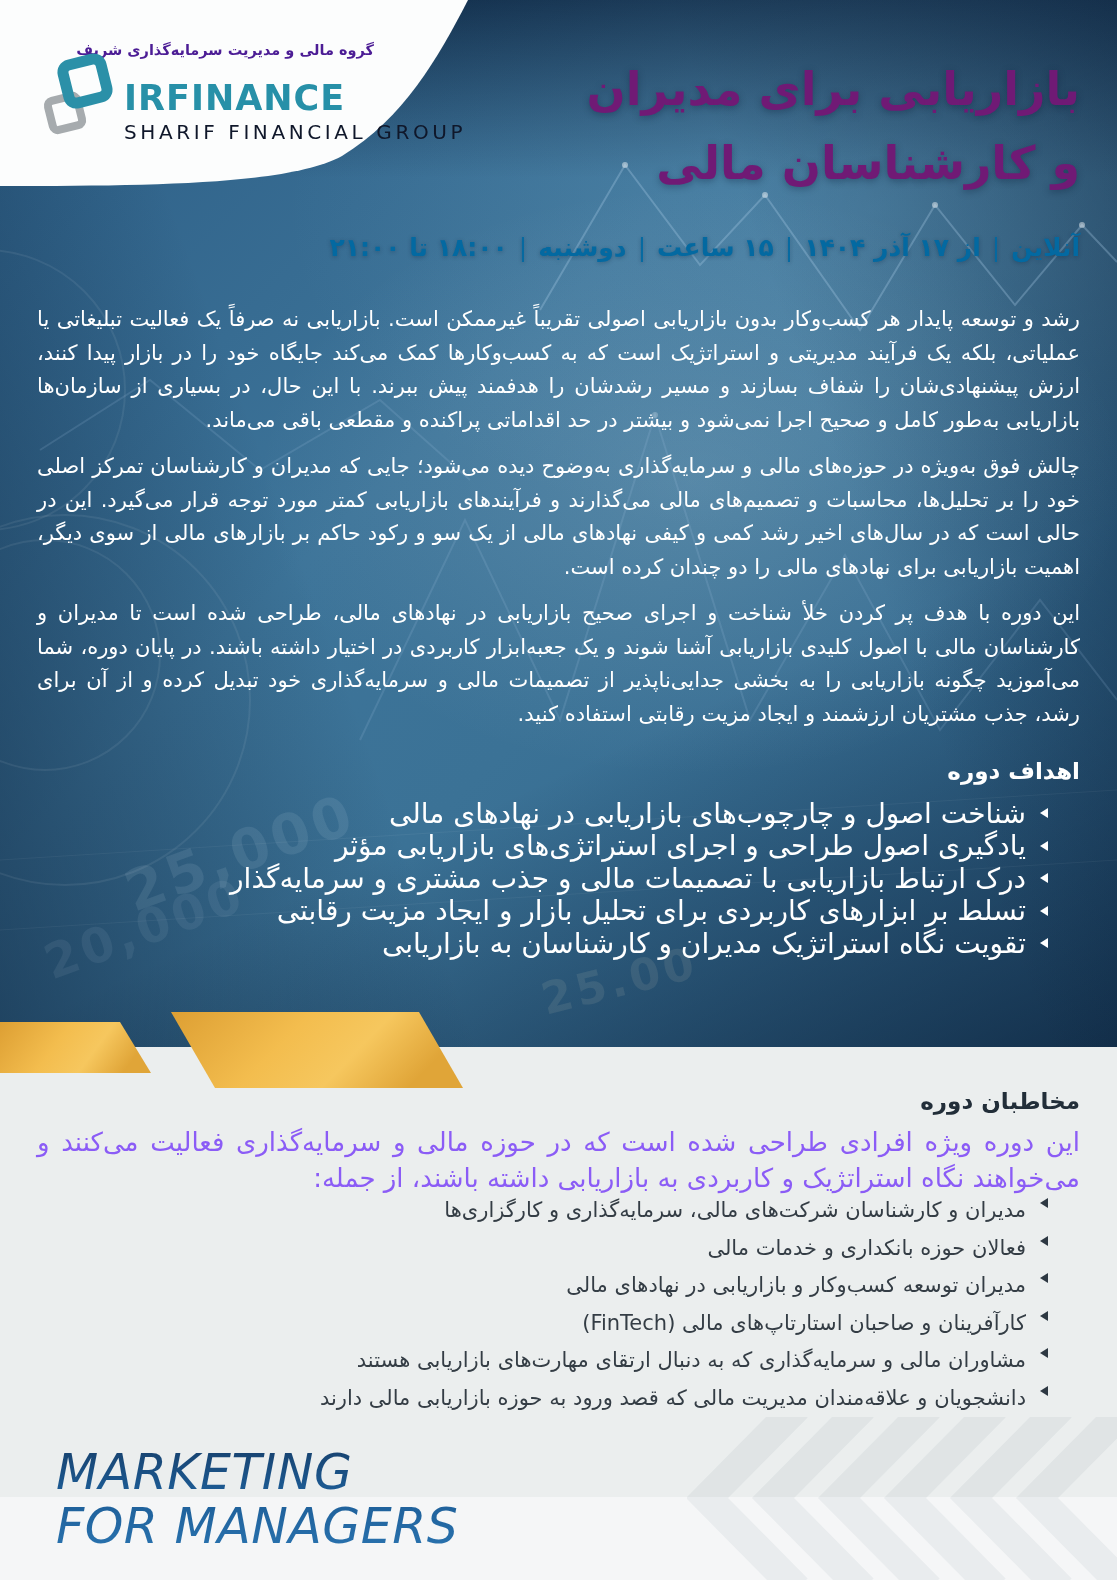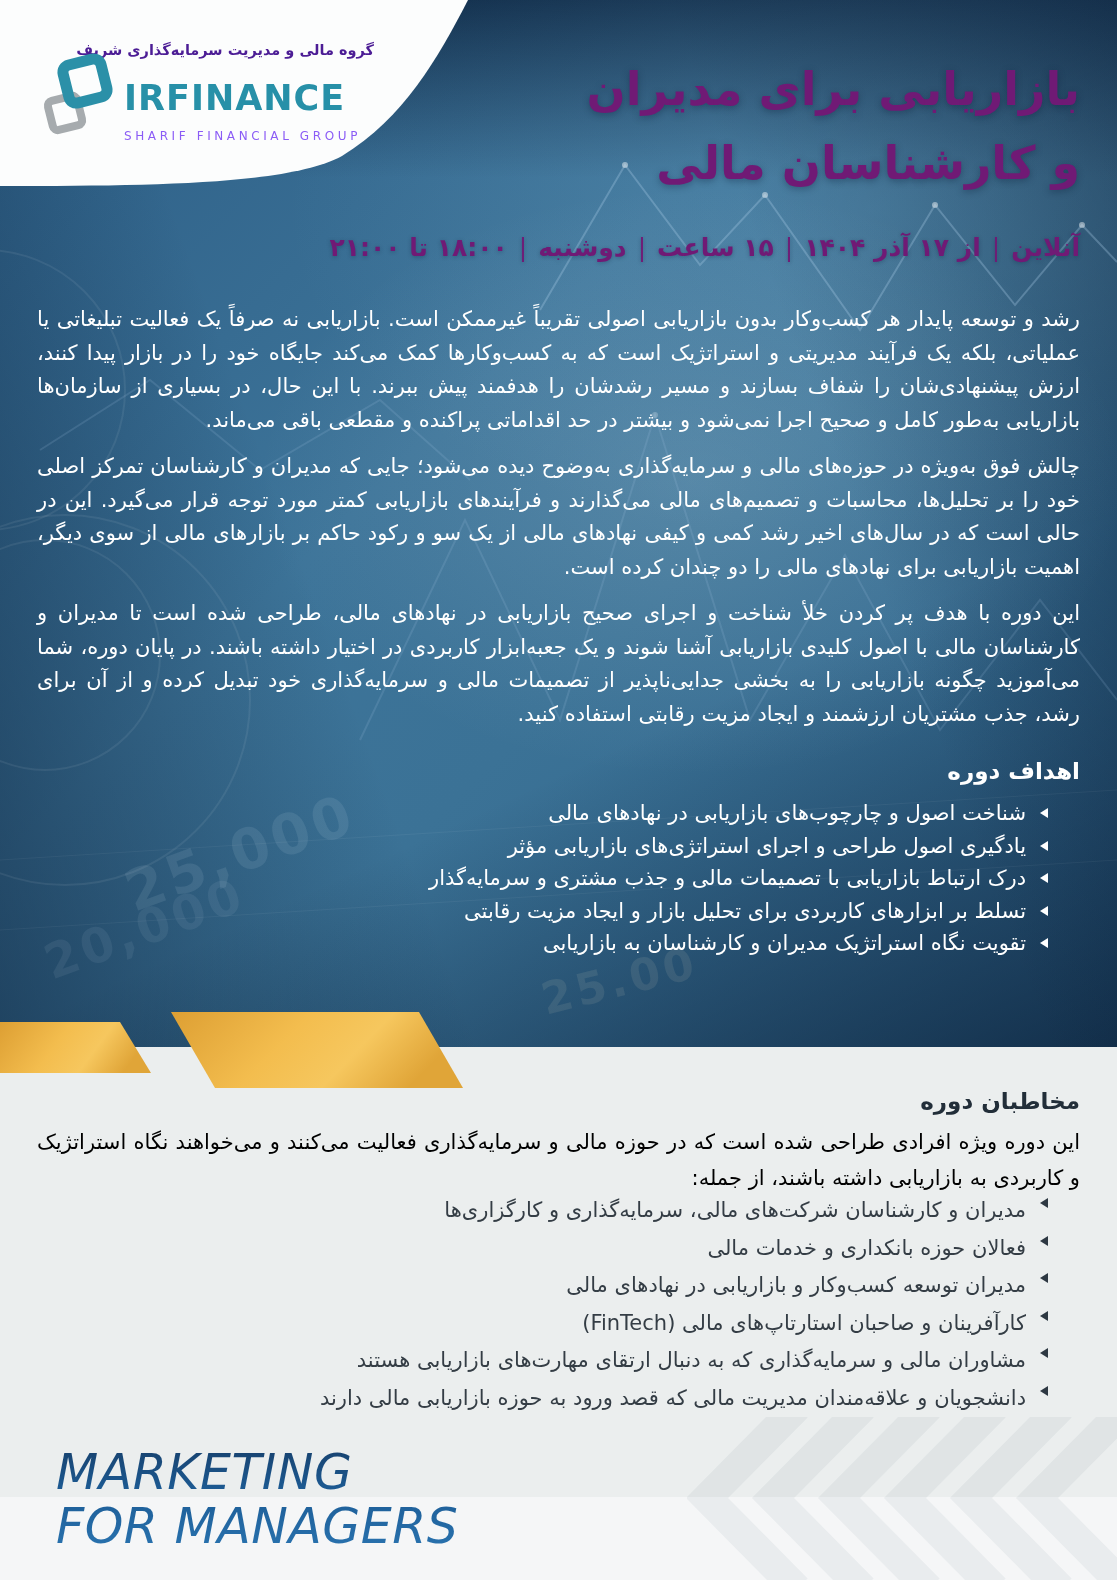--- a/index.html
+++ b/index.html
@@ -25,44 +25,44 @@
   .wm{position:absolute;font-weight:bold;color:rgba(220,235,245,0.10);font-size:56px;letter-spacing:4px;}
   
   .blob{position:absolute;left:0;top:0;}
   .logo-block{position:absolute;left:44px;top:42px;width:330px;direction:ltr;}
   .sq{position:absolute;background:transparent;}
   .sq-teal{left:16px;top:14px;width:50px;height:50px;border:11px solid #2b90a8;border-radius:13px;transform:rotate(-14deg);z-index:2;}
   .sq-gray{left:2px;top:52px;width:38px;height:38px;border:8px solid #a6abae;border-radius:9px;transform:rotate(-14deg);z-index:1;}
   .logo-texts{position:absolute;left:80px;top:0;width:250px;}
   .logo-tagline{direction:rtl;text-align:left;font-size:14.5px;font-weight:bold;color:#4c1d95;white-space:nowrap;margin-bottom:21px;}
   .logo-name{font-size:35px;font-weight:800;color:#2790a8;letter-spacing:1px;line-height:38px;white-space:nowrap;}
-  .logo-sub{font-size:12px;color:#8b5cf6;letter-spacing:3.6px;white-space:nowrap;margin-top:12px;}
+  .logo-sub{font-size:20px;color:#0f172a;letter-spacing:3.6px;white-space:nowrap;margin-top:3px;}
   
   .title{position:absolute;right:37px;top:52px;direction:rtl;text-align:right;color:#701a75;
          font-size:46px;font-weight:800;line-height:74px;text-shadow:0 2px 7px rgba(8,30,52,0.35);}
-  .meta{position:absolute;right:37px;top:233px;direction:rtl;text-align:right;color:#701a75;
+  .meta{position:absolute;right:37px;top:233px;direction:rtl;text-align:right;color:#0369a1;
         font-size:25px;font-weight:600;white-space:nowrap;text-shadow:0 1px 4px rgba(8,30,52,0.3);}
   .meta .sep{padding:0 11px;font-weight:400;opacity:0.95;}
   
   .intro{position:absolute;right:37px;left:37px;top:303px;direction:rtl;text-align:justify;
          color:#ffffff;font-size:21px;line-height:33.5px;}
   .intro p{margin:0 0 13px 0;}
   
   .obj-head{position:absolute;right:37px;top:758px;direction:rtl;color:#ffffff;font-size:23px;font-weight:800;}
   .obj-list{position:absolute;right:69px;top:797px;direction:rtl;}
-  .obj-row{display:flex;align-items:center;height:32.5px;direction:rtl;color:#ffffff;font-size:21px;white-space:nowrap;}
+  .obj-row{display:flex;align-items:center;height:32.5px;direction:rtl;color:#ffffff;font-size:28px;white-space:nowrap;}
   .tri{width:0;height:0;border-top:5.5px solid transparent;border-bottom:5.5px solid transparent;
        border-right:8px solid #ffffff;margin-left:14px;flex:0 0 auto;}
   .tri-dark{border-right-color:#2d3842;}
   
   .gold{position:absolute;left:0;top:1005px;}
   
   .aud-head{position:absolute;right:37px;top:1088px;direction:rtl;color:#222e39;font-size:23px;font-weight:800;}
   .aud-intro{position:absolute;right:37px;left:37px;top:1124px;direction:rtl;text-align:justify;
-             color:#000000;font-size:21px;line-height:36px;}
+             color:#8b5cf6;font-size:26px;line-height:36px;}
   .aud-list{position:absolute;right:69px;top:1198px;direction:rtl;}
   .aud-row{display:flex;align-items:flex-start;height:37.5px;direction:rtl;color:#343d45;font-size:21px;white-space:nowrap;}
   
   .band{position:absolute;left:0;top:1497px;width:1117px;height:83px;background:#f5f6f7;}
   .chevrons{position:absolute;left:687px;top:1417px;}
   .mlogo{position:absolute;left:56px;top:1446px;font-style:italic;font-weight:400;
          font-size:49px;line-height:54px;letter-spacing:0.5px;color:#1d5d97;white-space:nowrap;}
   @supports (-webkit-background-clip:text){
     .mlogo{background:linear-gradient(180deg,#17416d 0%,#1d5d97 45%,#2a74b0 100%);
            -webkit-background-clip:text;background-clip:text;color:transparent;}

